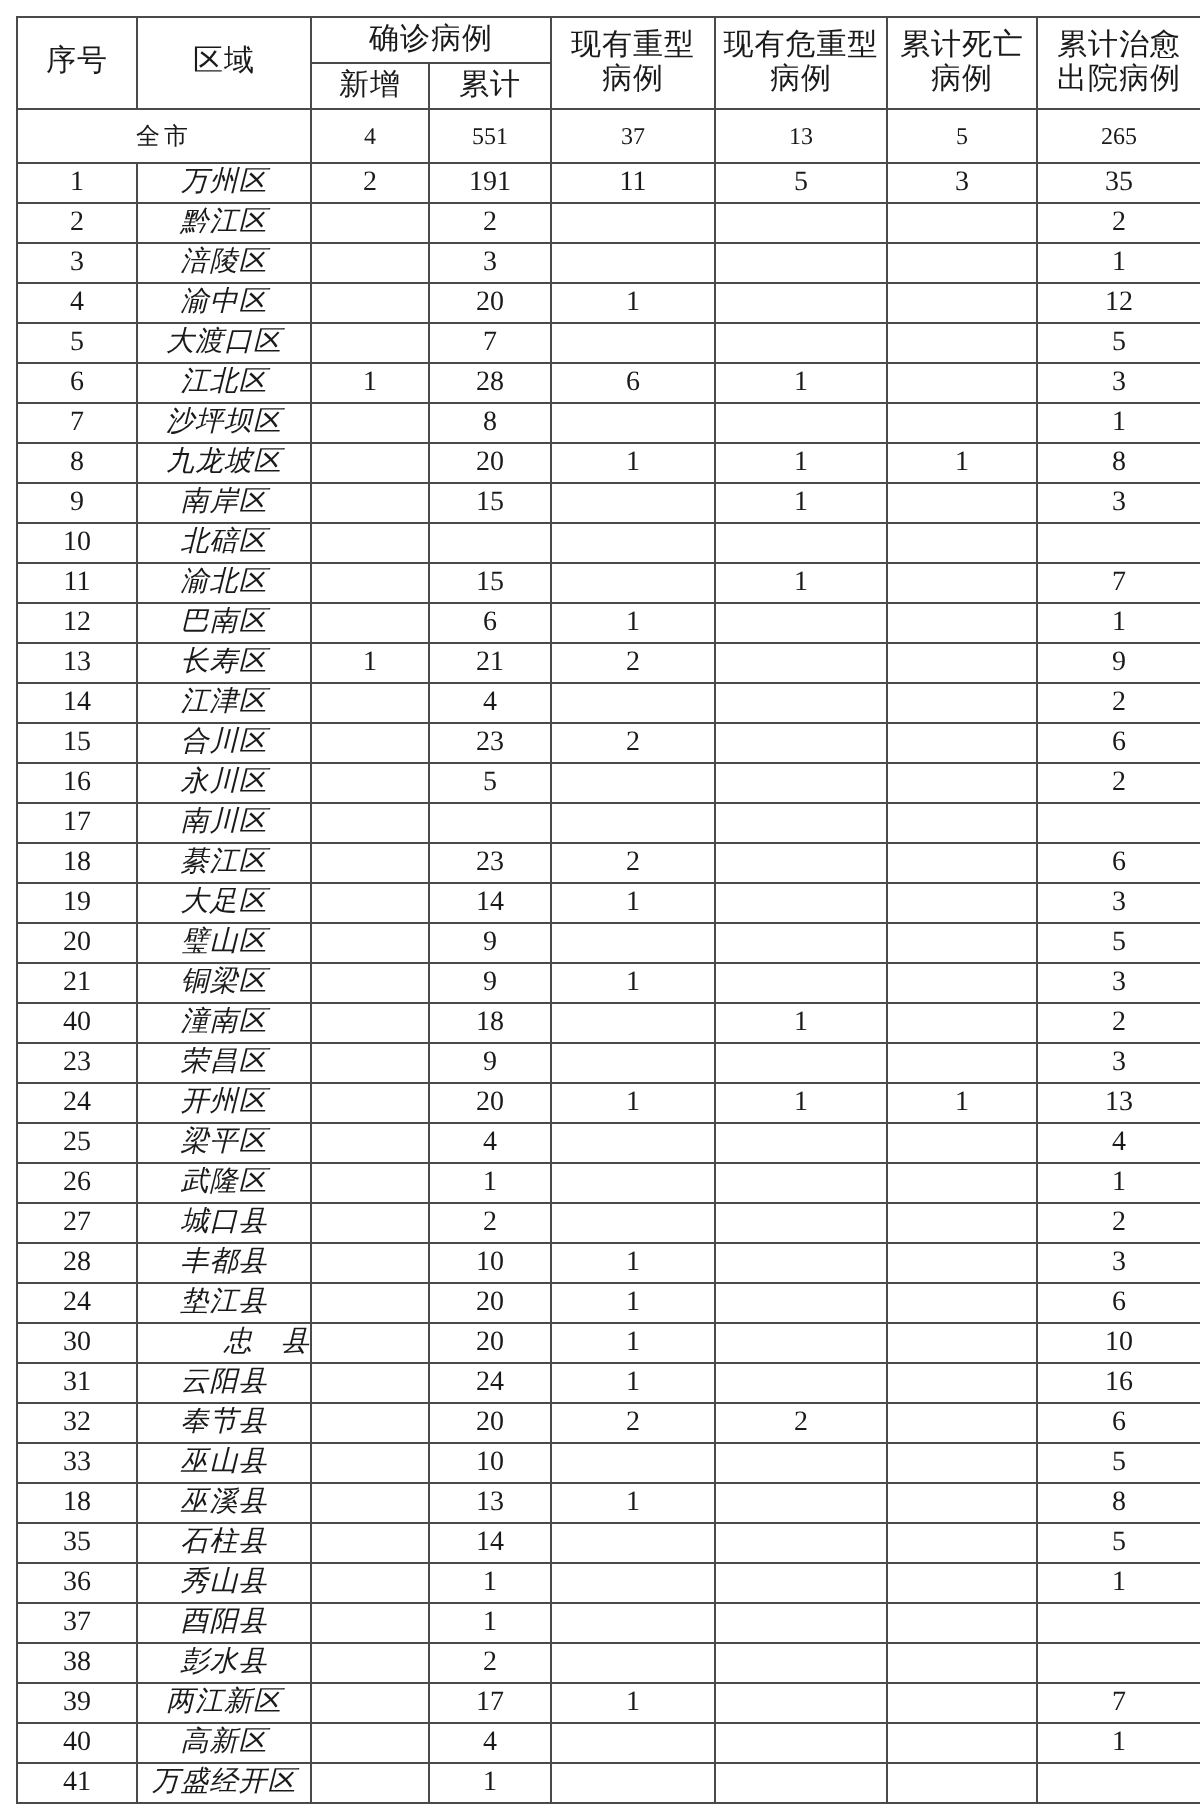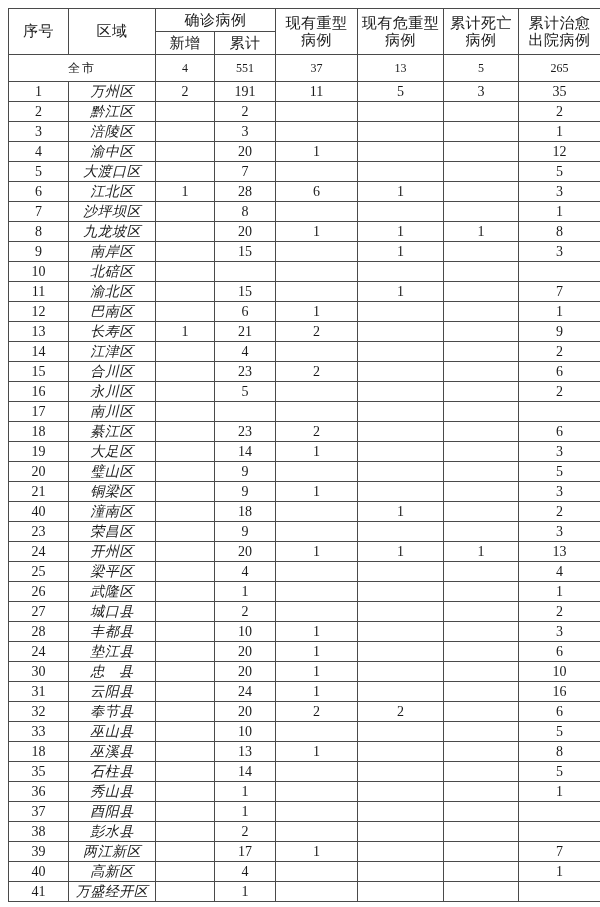--- a/index.html
+++ b/index.html
@@ -71,20 +71,21 @@
     font-style: italic;
   }
   td.total-label {
     letter-spacing: 2px;
   }
   td.num { font-size: 14px; }
   td.empty { }
   
   td.region-name.spaced {
     letter-spacing: 0.5px;
+    text-align: right;
   }
   .gap {
     display: inline-block;
     width: 14px;
   }
 </style>
 </head>
 <body>
 
 <div id="epidemic-table-wrap">

